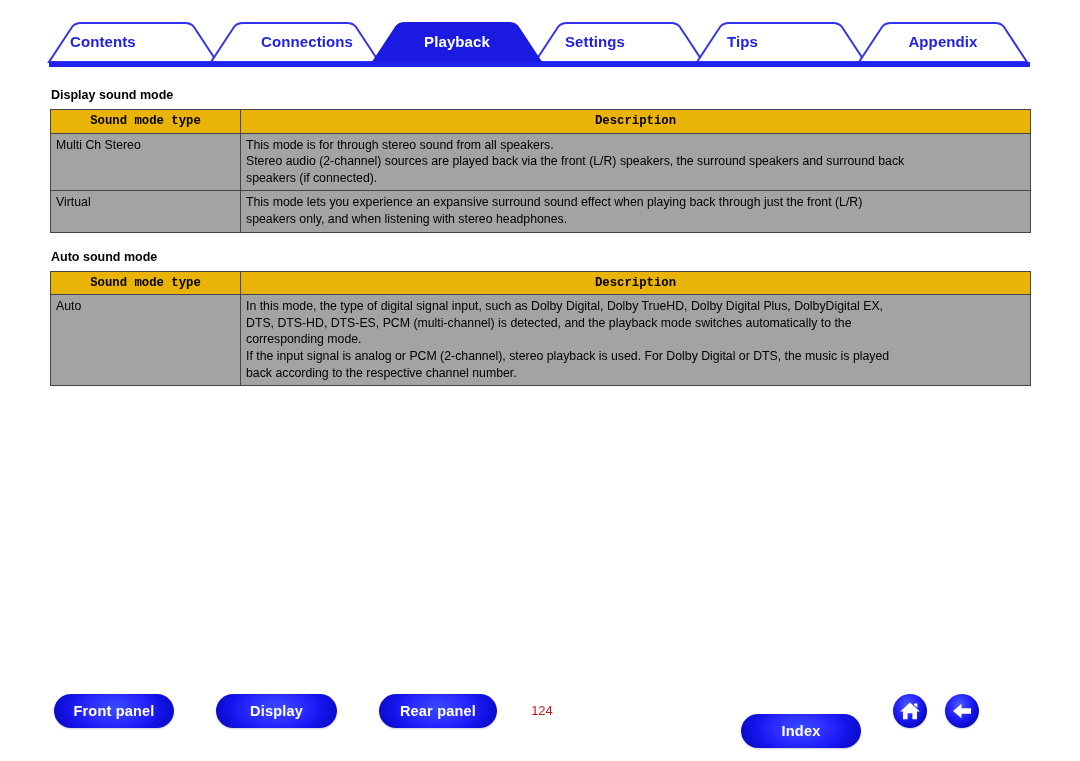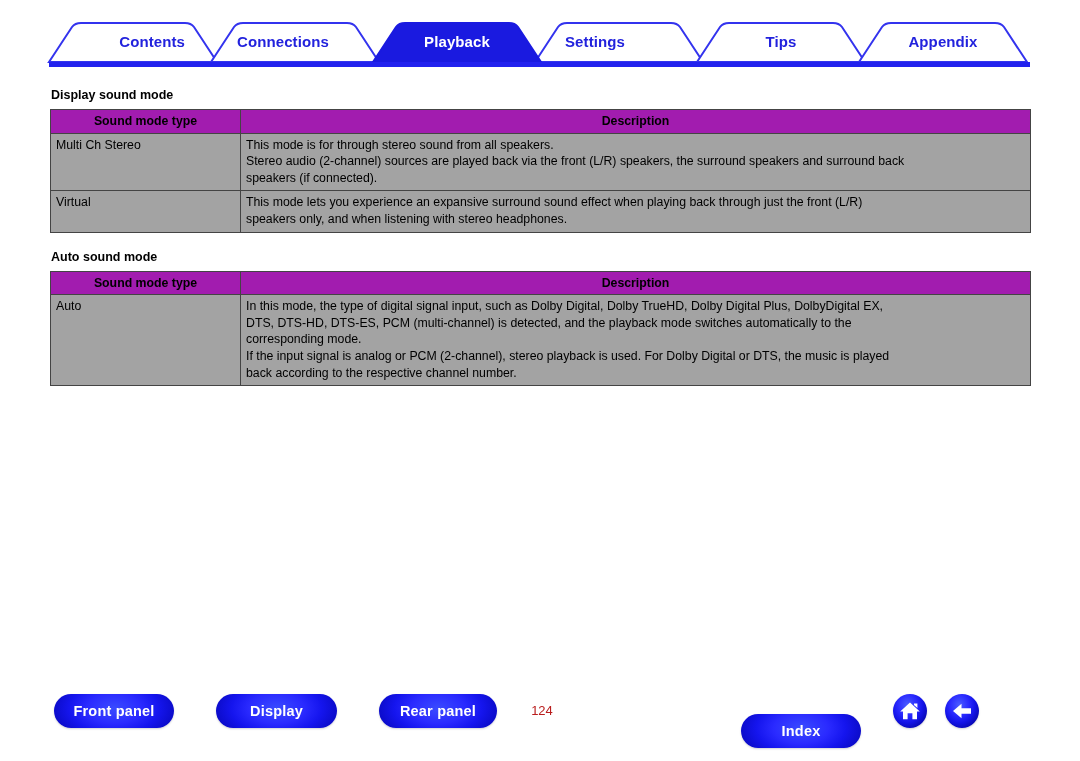--- a/index.html
+++ b/index.html
@@ -62,25 +62,26 @@
   }
   table.modetable th,
   table.modetable td {
     border: 1px solid #444444;
     vertical-align: top;
     padding: 3px 5px 4px 5px;
     font-size: 12.3px;
     line-height: 16.6px;
   }
   table.modetable th {
-    background: #a21caf;
+    background: #eab308;
     text-align: center;
     font-weight: bold;
     padding-top: 3px;
     padding-bottom: 3px;
+    font-family: Liberation Mono, monospace;
   }
   table.modetable td {
     background: #a3a3a3;
     font-weight: normal;
     text-align: left;
   }
   .col-type { width: 190px; }
   .col-desc { width: 790px; }
 
   .cell-lines p {
@@ -156,33 +157,33 @@
       <path d="M 697 62 L 720 27 Q 723 23 729 23 L 833 23 Q 839 23 842 27 L 865 62 Z"></path>
       <path d="M 859 62 L 882 27 Q 885 23 891 23 L 995 23 Q 1001 23 1004 27 L 1027 62 Z"></path>
     </g>
 
     <path d="M 373 62 L 396 27 Q 399 23 405 23 L 509 23 Q 515 23 518 27 L 541 62 Z" fill="#1a1ae0" stroke="#1a1ae0" stroke-width="2"></path>
 
     <rect x="49" y="62" width="981" height="5" fill="#2222ee"></rect>
   </svg>
 
   <div style="position:absolute;left:0;top:0;width:1080px;height:70px;pointer-events:none;">
-    <div style="position:absolute;left:81px;top:33px;width:104px;text-align:right;color:#2222dd;" class="tab-label">
+    <div style="position:absolute;left:70px;top:33px;width:104px;text-align:left;color:#2222dd;" class="tab-label">
       <span>Contents</span>
     </div>
-    <div style="position:absolute;left:237px;top:33px;width:116px;text-align:left;color:#2222dd;" class="tab-label">
+    <div style="position:absolute;left:237px;top:33px;width:116px;text-align:right;color:#2222dd;" class="tab-label">
       <span>Connections</span>
     </div>
     <div style="position:absolute;left:403px;top:33px;width:108px;text-align:center;color:#ffffff;" class="tab-label">
       <span>Playback</span>
     </div>
     <div style="position:absolute;left:565px;top:33px;width:108px;text-align:left;color:#2222dd;" class="tab-label">
       <span>Settings</span>
     </div>
-    <div style="position:absolute;left:727px;top:33px;width:108px;text-align:center;color:#2222dd;" class="tab-label">
+    <div style="position:absolute;left:727px;top:33px;width:108px;text-align:left;color:#2222dd;" class="tab-label">
       <span>Tips</span>
     </div>
     <div style="position:absolute;left:889px;top:33px;width:108px;text-align:center;color:#2222dd;" class="tab-label">
       <span>Appendix</span>
     </div>
   </div>
 </div>
 
 <div class="content">
 

